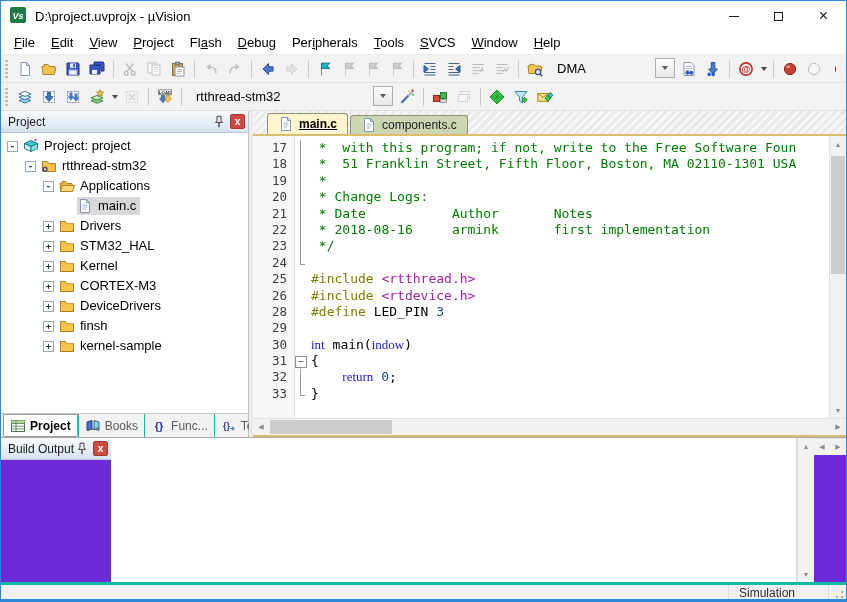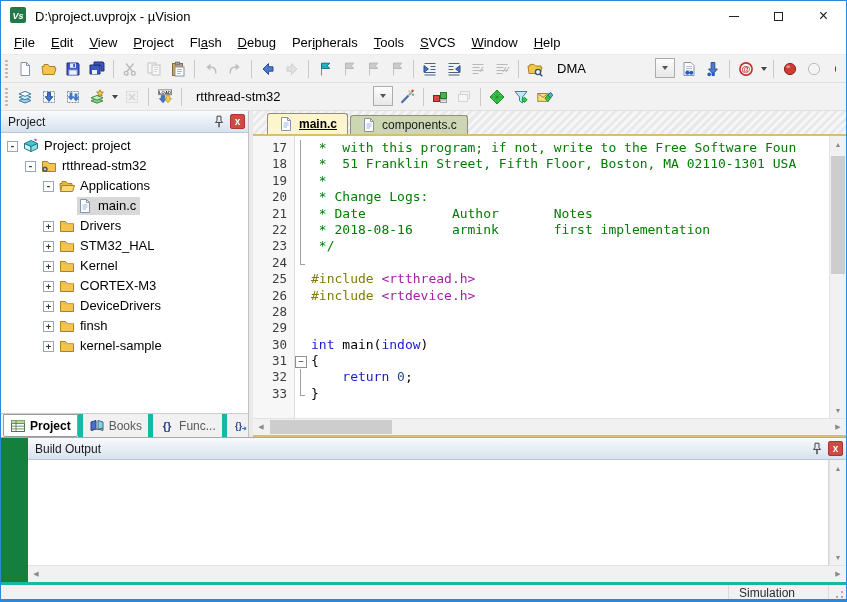--- a/index.html
+++ b/index.html
@@ -57,21 +57,21 @@
     font:bold 9px/9px "DejaVu Sans Mono",monospace;color:#333;}
   .exp-spacer{width:16px;flex:none;}
   .tree-icon{width:16px;height:16px;flex:none;margin-right:4px;}
   .tree-icon svg{display:block;}
   .tlabel{padding:1px 4px 2px 1px;white-space:nowrap;}
   .tree-row .selwrap{display:flex;align-items:center;}
   .tree-row.selected .selwrap{background:#d8d8d8;}
   .panel-tabs{height:24px;flex:none;background:#f1f1f1;border-top:1px solid #cccccc;
     display:flex;align-items:stretch;font-size:12px;color:#5a5a5a;padding-left:2px;}
   .ptab{display:flex;align-items:center;gap:4px;padding:0 6px;border-left:1px solid transparent;}
-  .ptab + .ptab{border-left:5px solid #14b8a6;}
+  .ptab + .ptab{border-left:1px solid #14b8a6;}
   .ptab.active{background:#fff;border:1px solid #9a9a9a;color:#000;font-weight:bold;border-radius:0 0 2px 2px;}
   .ptab svg{display:block;}
   .splitter{width:4px;background:#eaeaea;flex:none;}
   
   .editor{flex:1;display:flex;flex-direction:column;background:#fff;min-width:0;}
   .edit-tabs{height:25px;flex:none;display:flex;align-items:flex-end;padding-left:14px;
     background:repeating-linear-gradient(135deg,#f6f6f6 0 3px,#e9e9e9 3px 6px);
     border-bottom:2px solid #d9bf6c;}
   .etab{display:flex;align-items:center;gap:5px;height:21px;padding:0 10px;
     border:1px solid #8f8f7a;border-bottom:none;border-radius:3px 3px 0 0;
@@ -90,39 +90,39 @@
   .fold.fm-line::before{content:"";position:absolute;left:6px;top:0;bottom:0;width:1px;background:#9aa0a6;}
   .fold.fm-end::before{content:"";position:absolute;left:6px;top:0;height:55%;width:1px;background:#9aa0a6;}
   .fold.fm-end::after{content:"";position:absolute;left:6px;top:55%;width:5px;height:1px;background:#9aa0a6;}
   .fold.fm-box::before{content:"\2212";position:absolute;left:1px;top:3px;width:10px;height:10px;
     border:1px solid #8a9096;background:#fff;font:9px/8px "DejaVu Sans Mono",monospace;
     text-align:center;color:#333;}
   .code{padding-left:3px;}
   .tok.tc{color:#007d00;}
   .tok.tp{color:#7f7e00;}
   .tok.th{color:#a520a5;}
-  .tok.tk{color:#1a1ac8;}
+  .tok.tk{color:#1a1ac8;font-family:Liberation Serif, serif;}
   .tok.tn{color:#1c4a8c;}
   .tok.td{color:#000;}
   
   .vscroll{width:17px;flex:none;background:#f1f1f1;border-left:1px solid #e2e2e2;
     display:flex;flex-direction:column;position:relative;}
   .vscroll .arr{height:16px;display:flex;align-items:center;justify-content:center;
     font-size:7px;color:#8a8a8a;flex:none;}
   .vscroll .arr.down{margin-top:auto;}
   .vscroll .thumb{position:absolute;left:1px;right:1px;top:20px;height:118px;background:#cdcdcd;}
   .hscroll{height:17px;flex:none;background:#f1f1f1;border-top:1px solid #e2e2e2;
     display:flex;align-items:center;position:relative;}
   .hscroll .arr{width:16px;height:100%;display:flex;align-items:center;justify-content:center;
     font-size:7px;color:#8a8a8a;flex:none;}
   .hscroll .arr.right{margin-left:auto;}
   .hscroll .thumb{position:absolute;left:17px;top:1px;bottom:1px;width:122px;background:#cdcdcd;}
   .editor .hscroll{border-bottom:2px solid #d9bf6c;height:19px;}
   
-  .build{height:145px;display:flex;flex-direction:column;border-top:1px solid #a8a8a8;background:#15803d;padding-left:27px;}
+  .build{height:145px;display:flex;flex-direction:row;border-top:1px solid #a8a8a8;background:#6d28d9;}
   .build-body{flex:1;display:flex;min-height:0;}
   .build-text{flex:1;background:#fff;border-right:1px solid #d8d8d8;}
   
   .statusbar{height:19px;background:#f1f1f1;border-top:3px solid #14b8a6;
     display:flex;align-items:center;font-size:12px;color:#2a2a2a;}
   .sb-spacer{flex:1;height:100%;}
   .sb-sim{width:100px;height:100%;border-left:1px solid #dadada;display:flex;
     align-items:center;padding-left:10px;}
   .sb-grip{width:18px;height:100%;border-left:1px solid #dadada;position:relative;}
   .sb-grip::after{content:"";position:absolute;right:2px;bottom:2px;width:10px;height:10px;
@@ -739,21 +739,21 @@
             <div class="cl"><span class="ln">17</span><span class="fold fm-line"></span><span class="code"><span class="tok tc"> *  with this program; if not, write to the Free Software Foun</span></span></div>
             <div class="cl"><span class="ln">18</span><span class="fold fm-line"></span><span class="code"><span class="tok tc"> *  51 Franklin Street, Fifth Floor, Boston, MA 02110-1301 USA</span></span></div>
             <div class="cl"><span class="ln">19</span><span class="fold fm-line"></span><span class="code"><span class="tok tc"> *</span></span></div>
             <div class="cl"><span class="ln">20</span><span class="fold fm-line"></span><span class="code"><span class="tok tc"> * Change Logs:</span></span></div>
             <div class="cl"><span class="ln">21</span><span class="fold fm-line"></span><span class="code"><span class="tok tc"> * Date           Author       Notes</span></span></div>
             <div class="cl"><span class="ln">22</span><span class="fold fm-line"></span><span class="code"><span class="tok tc"> * 2018-08-16     armink       first implementation</span></span></div>
             <div class="cl"><span class="ln">23</span><span class="fold fm-line"></span><span class="code"><span class="tok tc"> */</span></span></div>
             <div class="cl"><span class="ln">24</span><span class="fold fm-end"></span><span class="code"></span></div>
             <div class="cl"><span class="ln">25</span><span class="fold"></span><span class="code"><span class="tok tp">#include </span><span class="tok th">&lt;rtthread.h&gt;</span></span></div>
             <div class="cl"><span class="ln">26</span><span class="fold"></span><span class="code"><span class="tok tp">#include </span><span class="tok th">&lt;rtdevice.h&gt;</span></span></div>
-            <div class="cl"><span class="ln">28</span><span class="fold"></span></div>
+            <div class="cl"><span class="ln">28</span><span class="fold"></span><span class="code"><span class="tok tp">#define </span><span class="tok td">LED_PIN </span><span class="tok tn">3</span></span></div>
             <div class="cl"><span class="ln">29</span><span class="fold"></span><span class="code"></span></div>
             <div class="cl"><span class="ln">30</span><span class="fold"></span><span class="code"><span class="tok tk">int</span><span class="tok td"> main(</span><span class="tok tk">indow</span><span class="tok td">)</span></span></div>
             <div class="cl"><span class="ln">31</span><span class="fold fm-box"></span><span class="code"><span class="tok td">{</span></span></div>
             <div class="cl"><span class="ln">32</span><span class="fold fm-line"></span><span class="code"><span class="tok td">    </span><span class="tok tk">return</span><span class="tok td"> </span><span class="tok tn">0</span><span class="tok td">;</span></span></div>
             <div class="cl"><span class="ln">33</span><span class="fold fm-end"></span><span class="code"><span class="tok td">}</span></span></div>
           </div>
         <div class="vscroll">
           <div class="arr up">▲</div>
           <div class="thumb"></div>
           <div class="arr down">▼</div>

